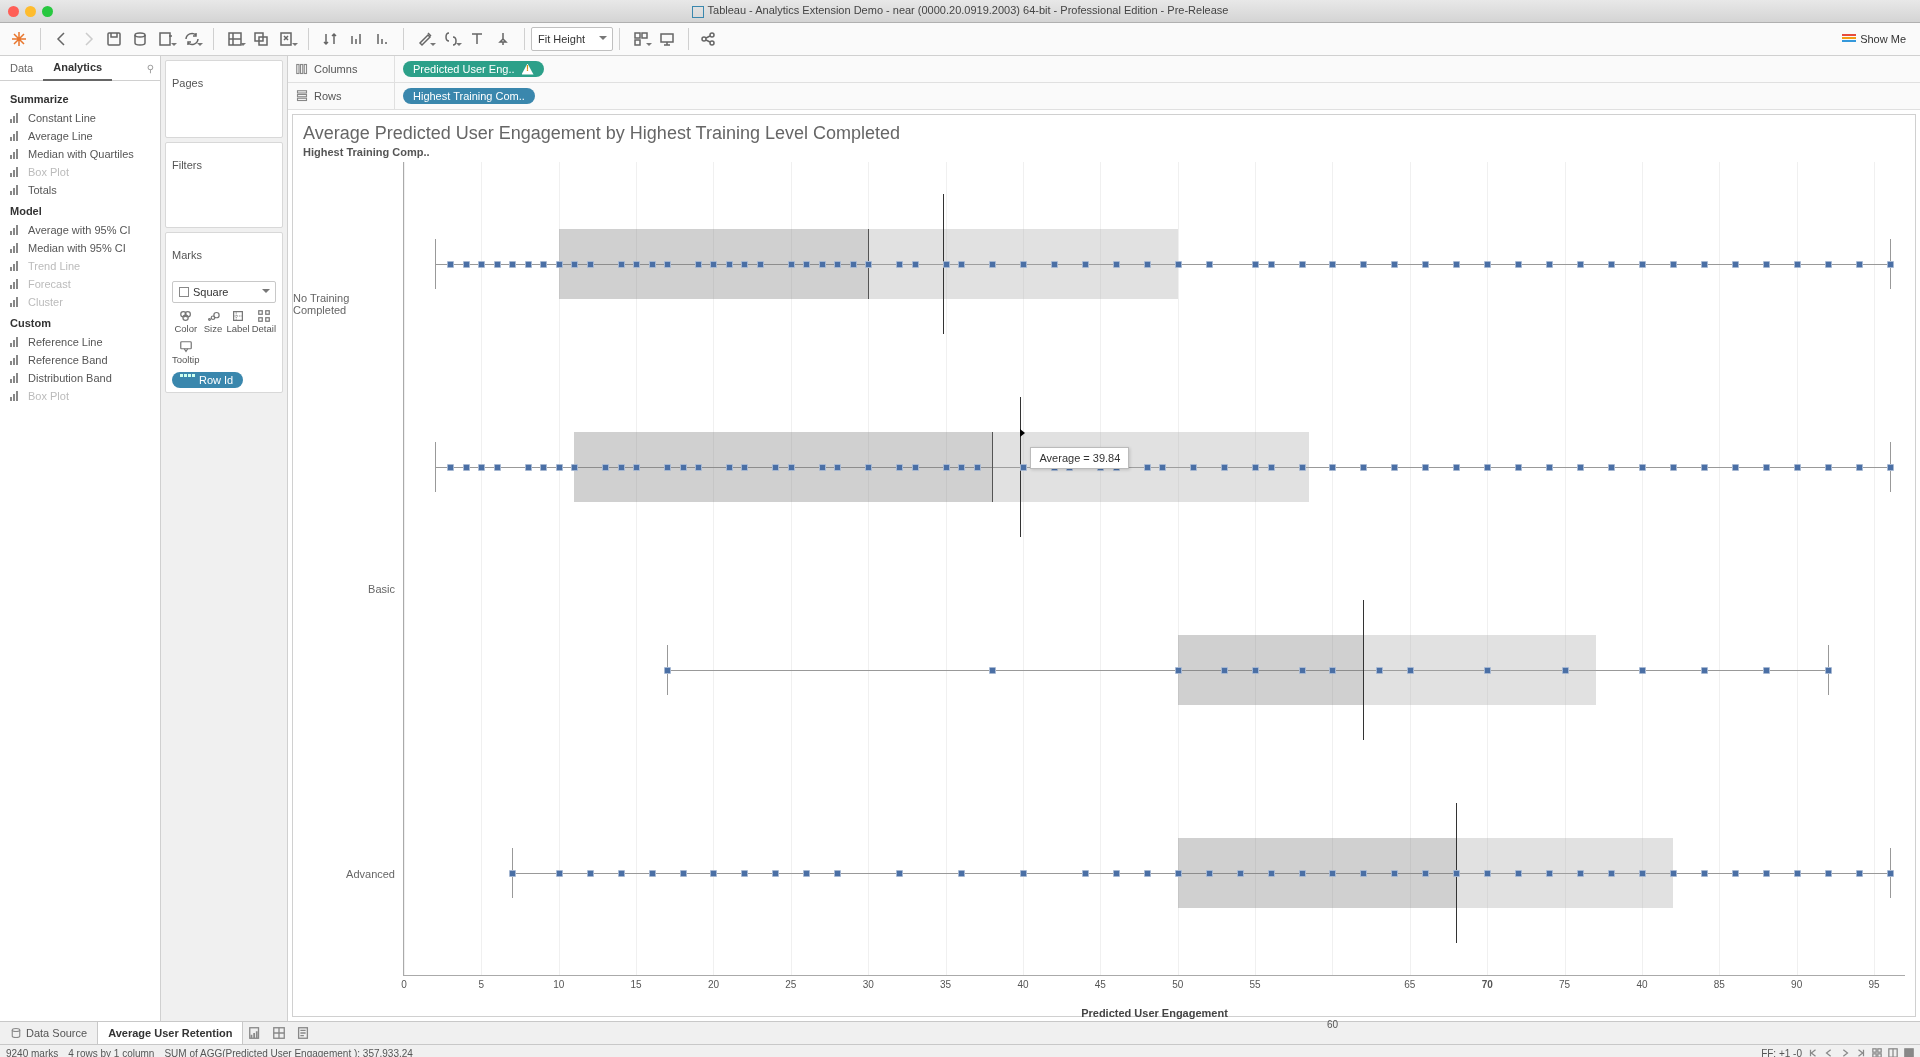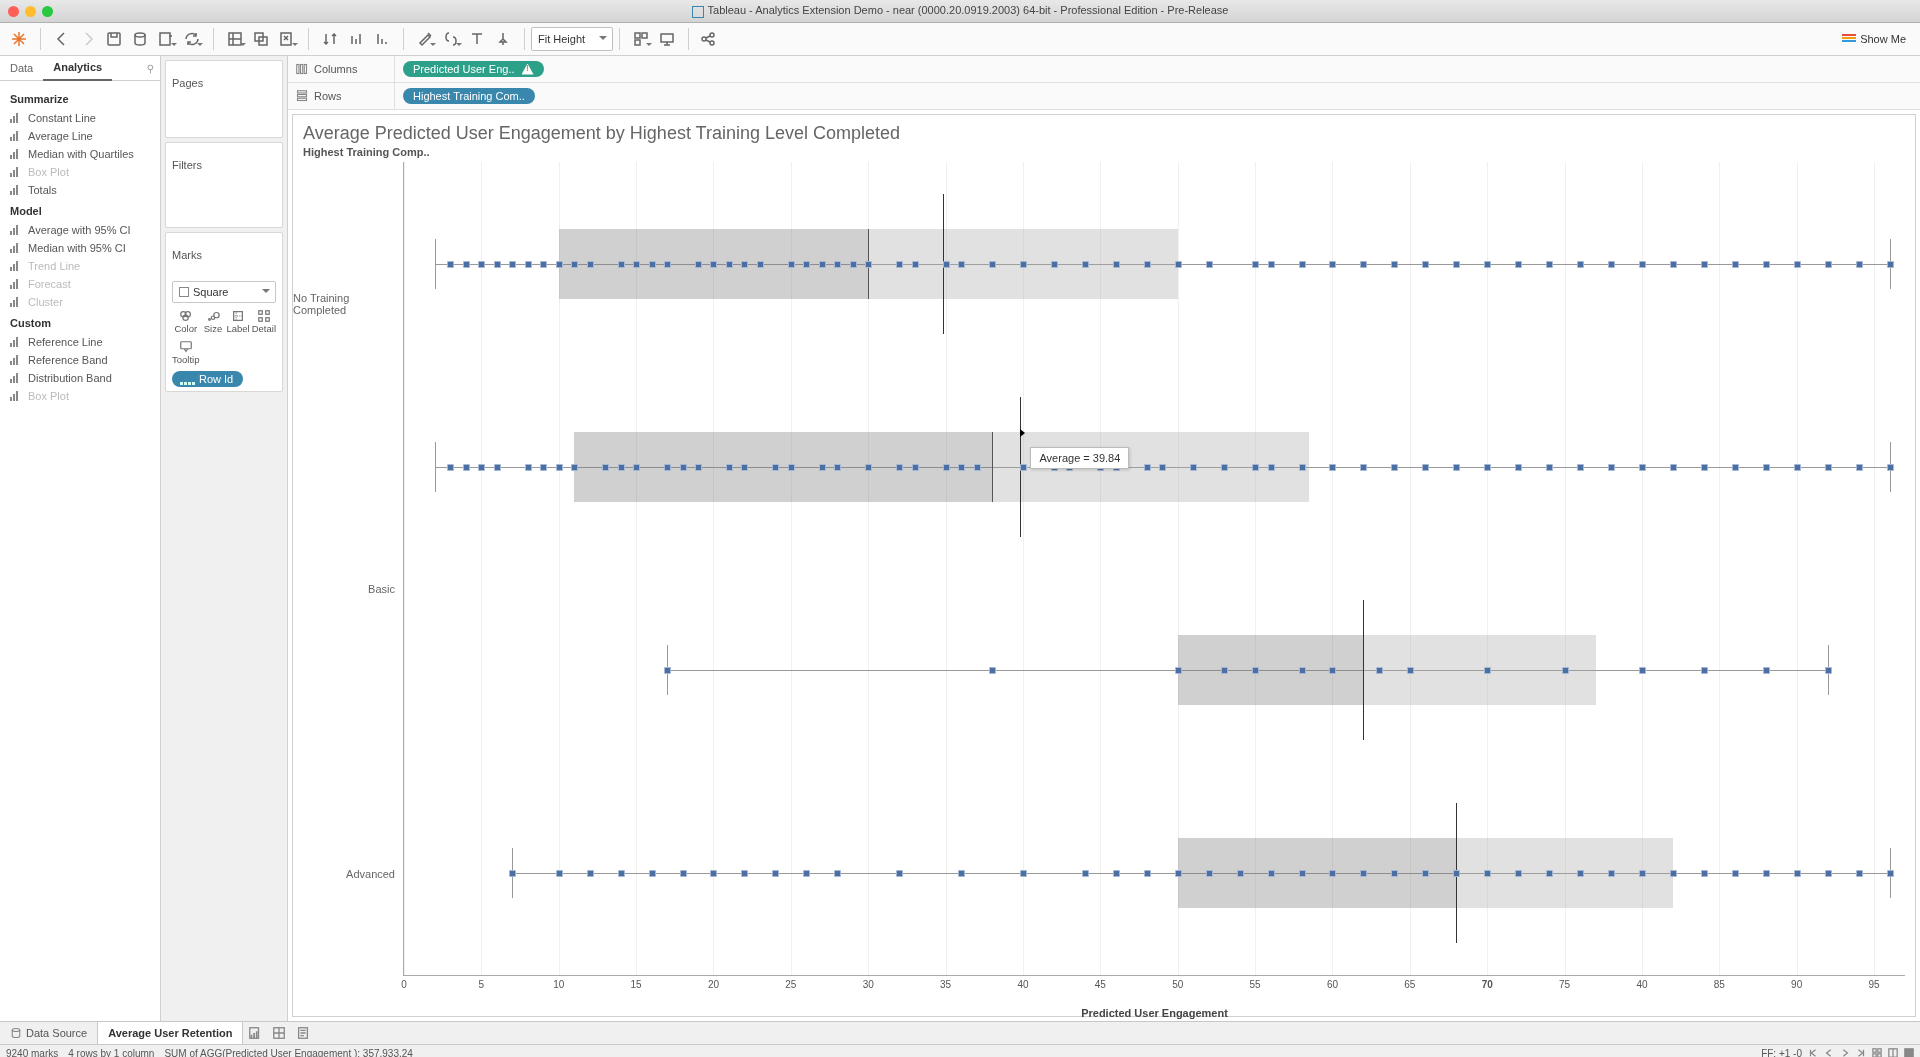--- a/index.html
+++ b/index.html
@@ -43,21 +43,21 @@
 .cards{width:118px;background:#f0f0f0;border-right:1px solid #d0d0d0;padding:4px;display:flex;flex-direction:column;gap:4px}
 .card{background:#fff;border:1px solid #d8d8d8;border-radius:2px}
 .card .chead{padding:16px 6px;font-size:11px;color:#555}
 .card .cbody{padding:4px 6px}
 .marks-dd{border:1px solid #c8c8c8;border-radius:2px;height:20px;display:flex;align-items:center;padding:0 18px 0 6px;position:relative;font-size:11px;margin-bottom:4px;gap:4px}
 .marks-dd::after{content:"";position:absolute;right:5px;border:4px solid transparent;border-top-color:#777;top:7px}
 .marks-dd .sq{width:8px;height:8px;border:1px solid #888}
 .marks-grid{display:grid;grid-template-columns:repeat(4,1fr);gap:2px;text-align:center;font-size:9.5px;color:#555}
 .marks-grid div{padding:2px 0;cursor:pointer}
 .marks-grid svg{width:14px;height:14px;stroke:#777;stroke-width:1.4;fill:none;display:block;margin:0 auto}
-.pill{background:#3a87ad;color:#fff;border-radius:10px;padding:2px 10px 2px 8px;font-size:11px;display:inline-flex;align-items:flex-end;gap:4px;margin-top:4px;position:relative}
+.pill{background:#3a87ad;color:#fff;border-radius:10px;padding:2px 10px 2px 8px;font-size:11px;display:inline-flex;align-items:flex-start;gap:4px;margin-top:4px;position:relative}
 .pill .ic{display:inline-flex;gap:1px}
 .pill .ic span{width:3px;height:3px;background:#cfe}
 .gpill{background:#2ca089;color:#fff;border-radius:10px;padding:2px 10px;font-size:11px;display:inline-flex;align-items:center;gap:4px}
 .gpill .warn{width:12px;height:11px;background:#fff;clip-path:polygon(50% 0,100% 100%,0 100%);position:relative;margin-left:3px}
 .gpill .warn::after{content:"!";position:absolute;left:4.5px;top:-1px;font-size:9px;color:#d99012;font-weight:700}
 .bpill{background:#3a87ad;color:#fff;border-radius:10px;padding:2px 10px;font-size:11px;display:inline-flex;align-items:center}
 
 .wsarea{flex:1;display:flex;flex-direction:column;background:#fff;min-width:0}
 .shelf{display:flex;align-items:center;height:26px;border-bottom:1px solid #e0e0e0;background:#fafafa}
 .shelfhead{width:90px;display:flex;align-items:center;gap:6px;padding:0 8px;color:#555;border-right:1px solid #e0e0e0;height:100%}
@@ -486,21 +486,21 @@
               <div class="xtick" style="left: 10.3093%;">10</div>
               <div class="xtick" style="left: 15.4639%;">15</div>
               <div class="xtick" style="left: 20.6186%;">20</div>
               <div class="xtick" style="left: 25.7732%;">25</div>
               <div class="xtick" style="left: 30.9278%;">30</div>
               <div class="xtick" style="left: 36.0825%;">35</div>
               <div class="xtick" style="left: 41.2371%;">40</div>
               <div class="xtick" style="left: 46.3918%;">45</div>
               <div class="xtick" style="left: 51.5464%;">50</div>
               <div class="xtick" style="left: 56.701%;">55</div>
-              <div class="xtick" style="left: 61.8557%;">60</div>
+              <div class="xtick" style="left: 61.8557%; margin-top: 40px;">60</div>
               <div class="xtick" style="left: 67.0103%;">65</div>
               <div class="xtick" style="left: 72.1649%; font-weight: bold;">70</div>
               <div class="xtick" style="left: 77.3196%;">75</div>
               <div class="xtick" style="left: 82.4742%;">40</div>
               <div class="xtick" style="left: 87.6289%;">85</div>
               <div class="xtick" style="left: 92.7835%;">90</div>
               <div class="xtick" style="left: 97.9381%;">95</div>
             </div>
             <div class="gridv" style="left: 0%;"></div>
             <div class="gridv" style="left: 5.15464%;"></div>

